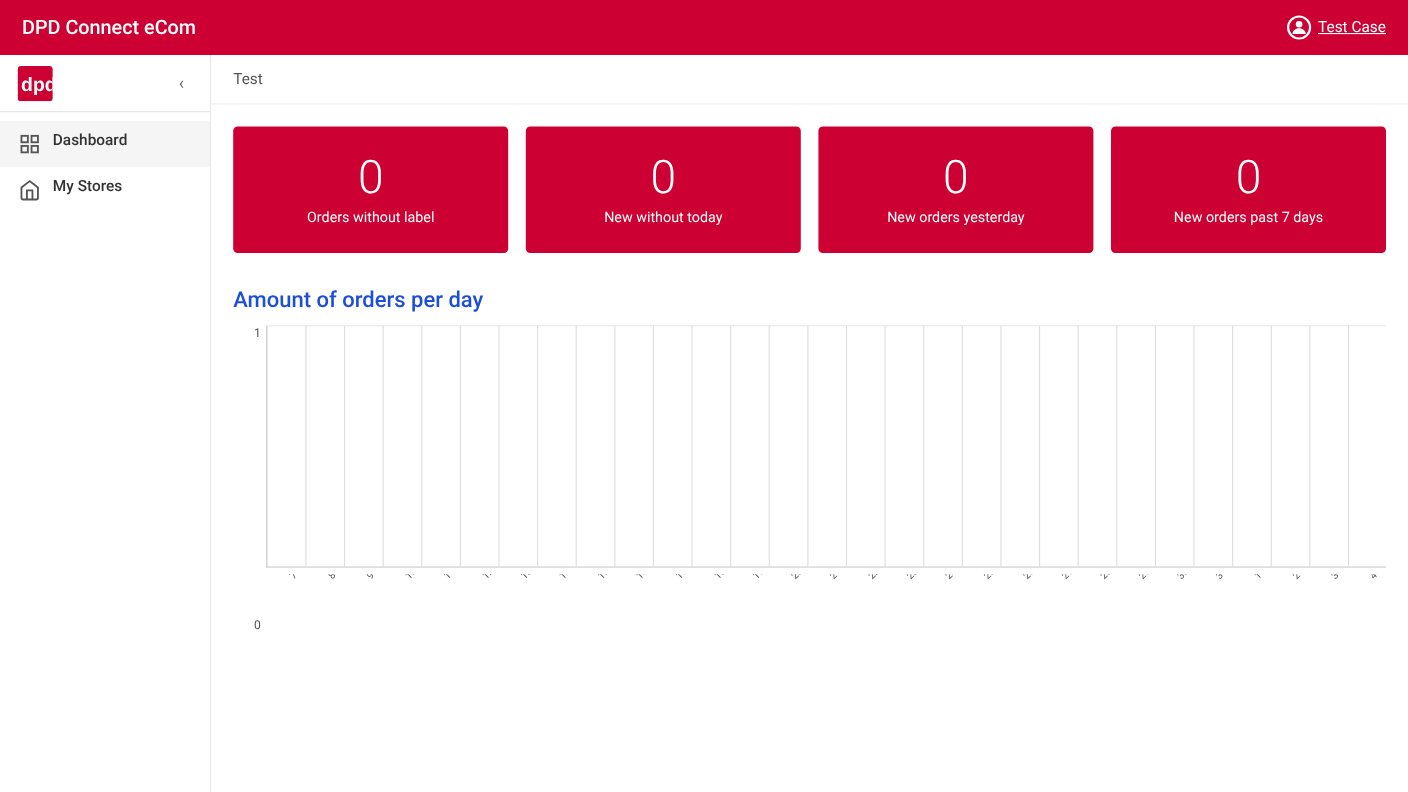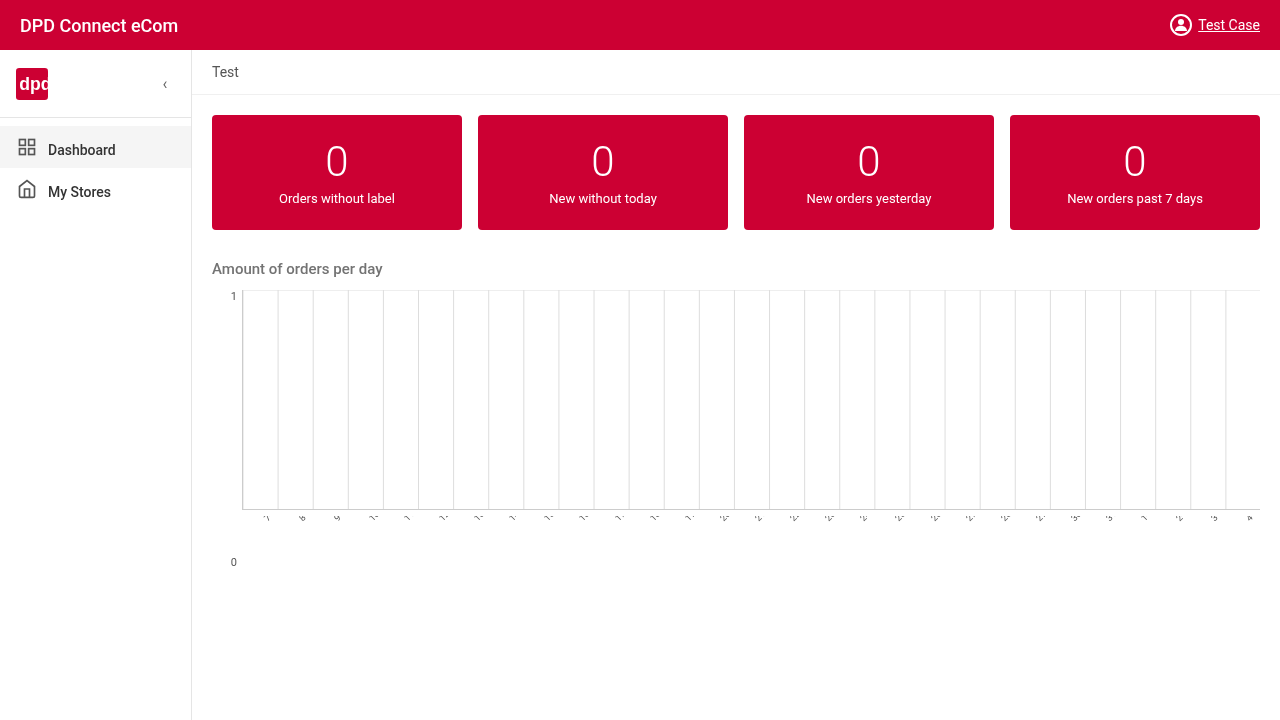--- a/index.html
+++ b/index.html
@@ -55,21 +55,21 @@
       display: flex;
       flex-direction: column;
       flex-shrink: 0;
     }
     .sidebar-logo {
       display: flex;
       align-items: center;
       justify-content: space-between;
       padding: 14px 16px;
       border-bottom: 1px solid #e5e5e5;
-      height: 68px;
+      height: 52px;
     }
     .dpd-logo {
       display: flex;
       align-items: center;
       gap: 8px;
     }
     .dpd-logo-icon {
       width: 32px;
       height: 32px;
     }
@@ -81,21 +81,21 @@
       justify-content: center;
       cursor: pointer;
       color: #666;
       font-size: 16px;
     }
     .nav-items {
       padding: 8px 0;
     }
     .nav-item {
       display: flex;
-      align-items: flex-end;
+      align-items: flex-start;
       gap: 10px;
       padding: 10px 16px;
       cursor: pointer;
       color: #333;
       font-size: 14px;
       font-weight: 500;
     }
     .nav-item.active {
       background: #f5f5f5;
       color: #333;
@@ -155,23 +155,23 @@
       font-weight: 400;
       margin-top: 6px;
       text-align: center;
     }
 
     
     .chart-section {
       margin-top: 10px;
     }
     .chart-title {
-      font-size: 15px;
+      font-size: 20px;
       font-weight: 500;
-      color: #737373;
+      color: #1d4ed8;
       margin-bottom: 12px;
     }
     .chart-container {
       position: relative;
       width: 100%;
       height: 220px;
       border-left: 1px solid #ccc;
       border-bottom: 1px solid #ccc;
     }
     .chart-grid {

